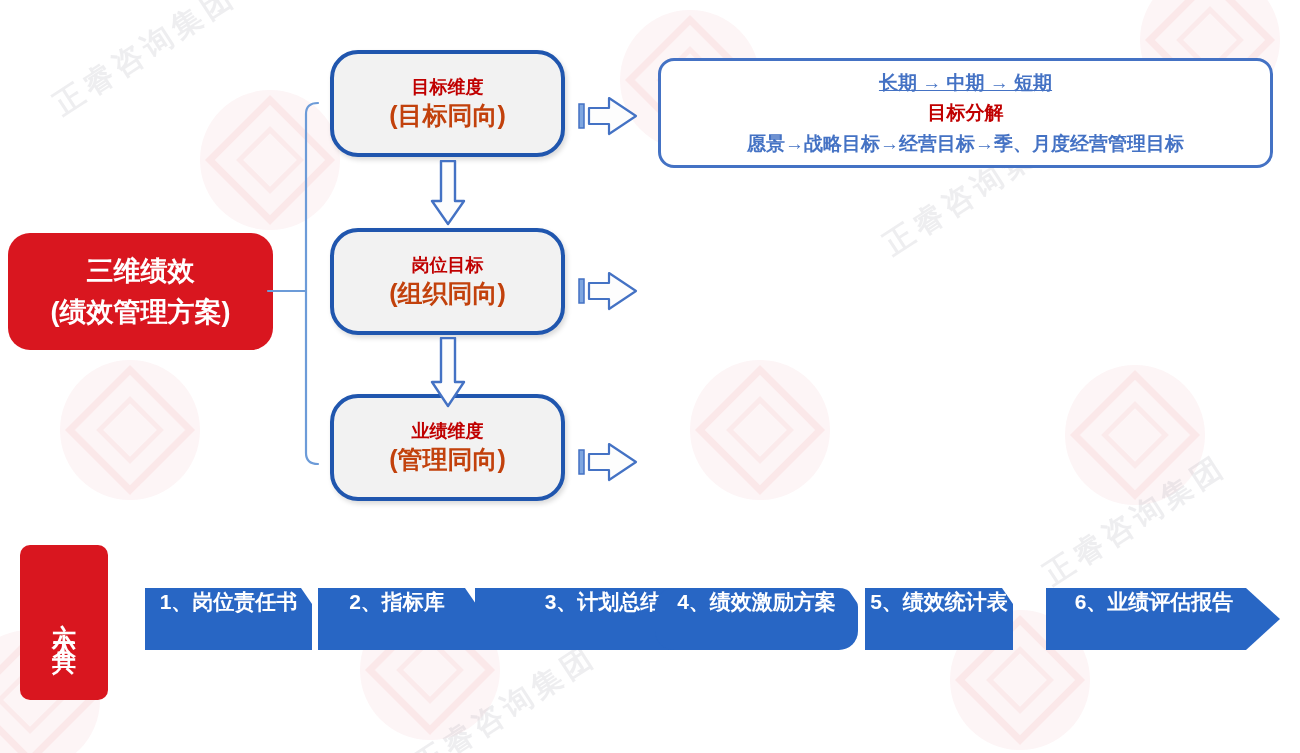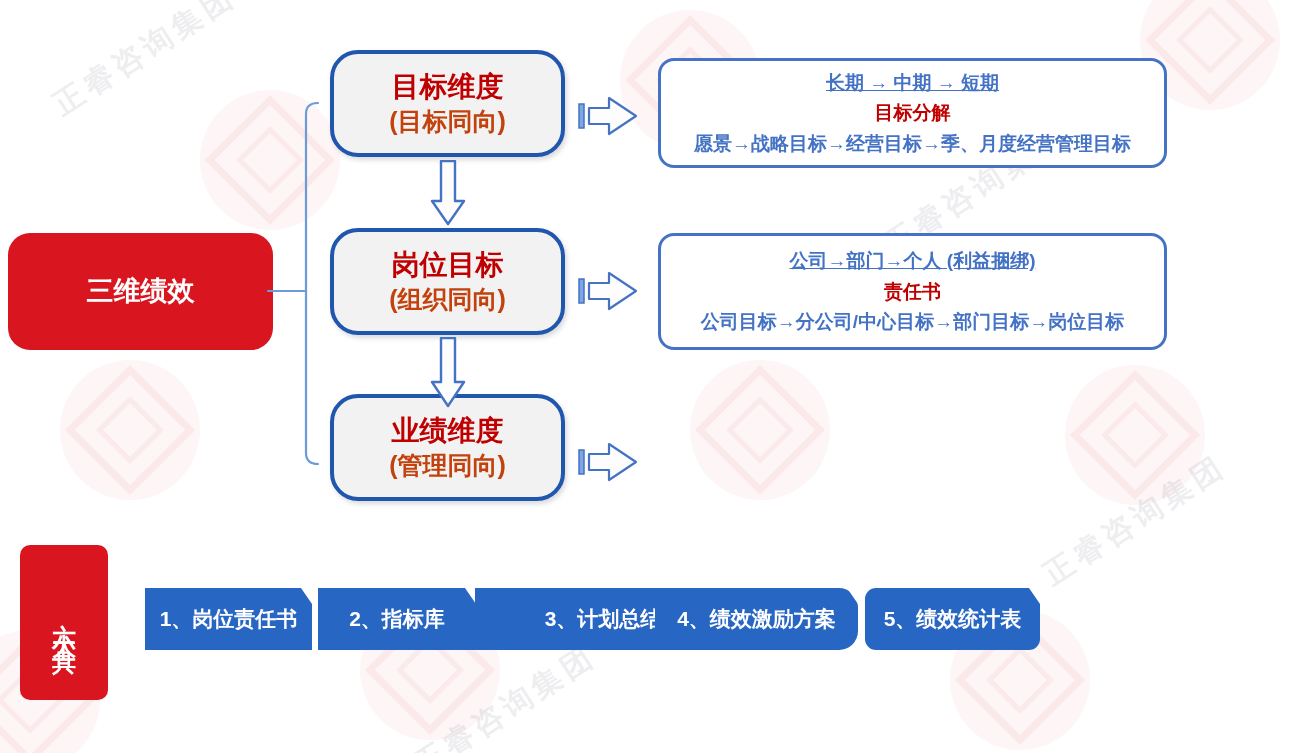--- a/index.html
+++ b/index.html
@@ -20,50 +20,50 @@
   .root-box{position:absolute;left:8px;top:233px;width:265px;height:117px;background:#D9161F;
             border-radius:22px;color:#fff;font-weight:bold;font-size:27px;line-height:1.5;
             display:flex;flex-direction:column;justify-content:center;align-items:center;text-align:center;}
 
   
   .mid-box{position:absolute;left:330px;width:235px;height:107px;background:#F2F2F2;
            border:4px solid #2056AE;border-radius:28px;box-sizing:border-box;
            display:flex;flex-direction:column;justify-content:center;align-items:center;
            box-shadow:2px 3px 5px rgba(0,0,0,0.15);}
   .mid-box.b1{top:50px;} .mid-box.b2{top:228px;} .mid-box.b3{top:394px;}
-  .mid-title{color:#C00000;font-size:28px;font-weight:bold;line-height:1.3;}
+  .mid-title{color:#C00000;font-size:18px;font-weight:bold;line-height:1.3;}
   .mid-sub{color:#c2410c;font-size:25px;font-weight:bold;line-height:1.3;}
 
   
-  .right-box{position:absolute;left:658px;width:509px;border:3px solid #4472C4;border-radius:16px;
+  .right-box{position:absolute;left:658px;width:615px;border:3px solid #4472C4;border-radius:16px;
              background:#fff;box-sizing:border-box;display:flex;flex-direction:column;
              justify-content:center;align-items:center;gap:5px;text-align:center;}
   .right-box.r1{top:58px;height:110px;}
   .right-box.r2{top:233px;height:117px;}
   .right-box.r3{top:404px;height:119px;}
   .rline{font-size:19px;font-weight:bold;color:#4472C4;line-height:1.35;}
   .rline.red{color:#C00000;}
   .u{text-decoration:underline;}
 
   
   .abs{position:absolute;}
 
   
   .tools-label{position:absolute;left:20px;top:545px;width:88px;height:155px;background:#D9161F;
                border-radius:10px;color:#fff;font-weight:bold;font-size:24px;
                display:flex;justify-content:center;align-items:center;
                writing-mode:vertical-rl;text-orientation:upright;letter-spacing:9px;}
   .tool-seg{position:absolute;top:588px;height:62px;background:#2866C4;color:#fff;
-            font-weight:bold;font-size:21px;display:flex;align-items:center;justify-content:center;
+            font-weight:bold;font-size:21px;display:flex;justify-content:center;
             clip-path:polygon(0 0,calc(100% - 11px) 0,100% 26%,100% 100%,0 100%);}
   .tool-seg.s1{left:145px;width:167px;}
   .tool-seg.s2{left:318px;width:158px;}
   .tool-seg.s3{left:475px;width:172px;padding-left:42px;}
   .tool-seg.s4{left:655px;width:203px;border-radius:19px;}
-  .tool-seg.s5{left:865px;width:175px;border-radius:11px;}
+  .tool-seg.s5{left:865px;width:148px;}
   .tool-seg.arrow{left:1046px;width:234px;padding-right:18px;box-sizing:border-box;
             clip-path:polygon(0 0,calc(100% - 34px) 0,100% 50%,calc(100% - 34px) 100%,0 100%);}
 </style>
 </head>
 <body>
 
 <div class="stage">
 
   <div class="stamp" style="left:200px;top:90px;"></div>
   <div class="stamp" style="left:620px;top:10px;"></div>
@@ -75,20 +75,21 @@
   <div class="stamp" style="left:950px;top:610px;"></div>
   <div class="stamp" style="left:-40px;top:630px;"></div>
 
   <div class="wm-text" style="left:40px;top:30px;">正睿咨询集团</div>
   <div class="wm-text" style="left:870px;top:170px;">正睿咨询集团</div>
   <div class="wm-text" style="left:1030px;top:500px;">正睿咨询集团</div>
   <div class="wm-text" style="left:400px;top:690px;">正睿咨询集团</div>
 
   <div class="root-box">
     <span>三维绩效</span>
+    <span>(绩效管理方案)</span>
   </div>
 
   <svg class="abs" style="left:260px;top:90px;" width="70" height="395" viewBox="0 0 70 395">
     <path d="M8,201 H46" fill="none" stroke="#6C9BD8" stroke-width="2.2" stroke-linecap="round"></path>
     <path d="M58,13 Q46,13 46,24 L46,363 Q46,374 58,374" fill="none" stroke="#6C9BD8" stroke-width="2.2" stroke-linecap="round"></path>
   </svg>
 
   <div class="mid-box b1">
     <span class="mid-title">目标维度</span>
     <span class="mid-sub">(目标同向)</span>
@@ -120,38 +121,36 @@
   <svg class="abs" style="left:578px;top:439px;" width="62" height="46" viewBox="0 0 62 46">
     <rect x="1" y="11" width="5" height="24" fill="#7EA6E0" stroke="#4472C4" stroke-width="1.5"></rect>
     <path d="M11,15 H31 V5 L58,23 31,41 V31 H11 z" fill="#FDFDFD" stroke="#4472C4" stroke-width="2.2" stroke-linejoin="round"></path>
   </svg>
 
   <div class="right-box r1">
     <span class="rline u">长期 → 中期 →  短期</span>
     <span class="rline red">目标分解</span>
     <span class="rline">愿景→战略目标→经营目标→季、月度经营管理目标</span>
   </div>
-  <div class="right-box r2">
-    <span class="rline u">公司→部门→个人  (利益捆绑)</span>
-    <span class="rline red">责任书</span>
-    <span class="rline">公司目标→分公司/中心目标→部门目标→岗位目标</span>
-  </div>
 
   <div class="tools-label">
     <span>六大工具</span>
   </div>
   <div class="tool-seg s1">
     <span>1、岗位责任书</span>
   </div>
   <div class="tool-seg s2">
     <span>2、指标库</span>
   </div>
   <div class="tool-seg s3">
     <span>3、计划总结</span>
   </div>
   <div class="tool-seg s4">
     <span>4、绩效激励方案</span>
   </div>
   <div class="tool-seg s5">
     <span>5、绩效统计表</span>
   </div>
+  <div class="tool-seg arrow s6">
+    <span>6、业绩评估报告</span>
+  </div>
 
 </div>
 
 </body></html>

